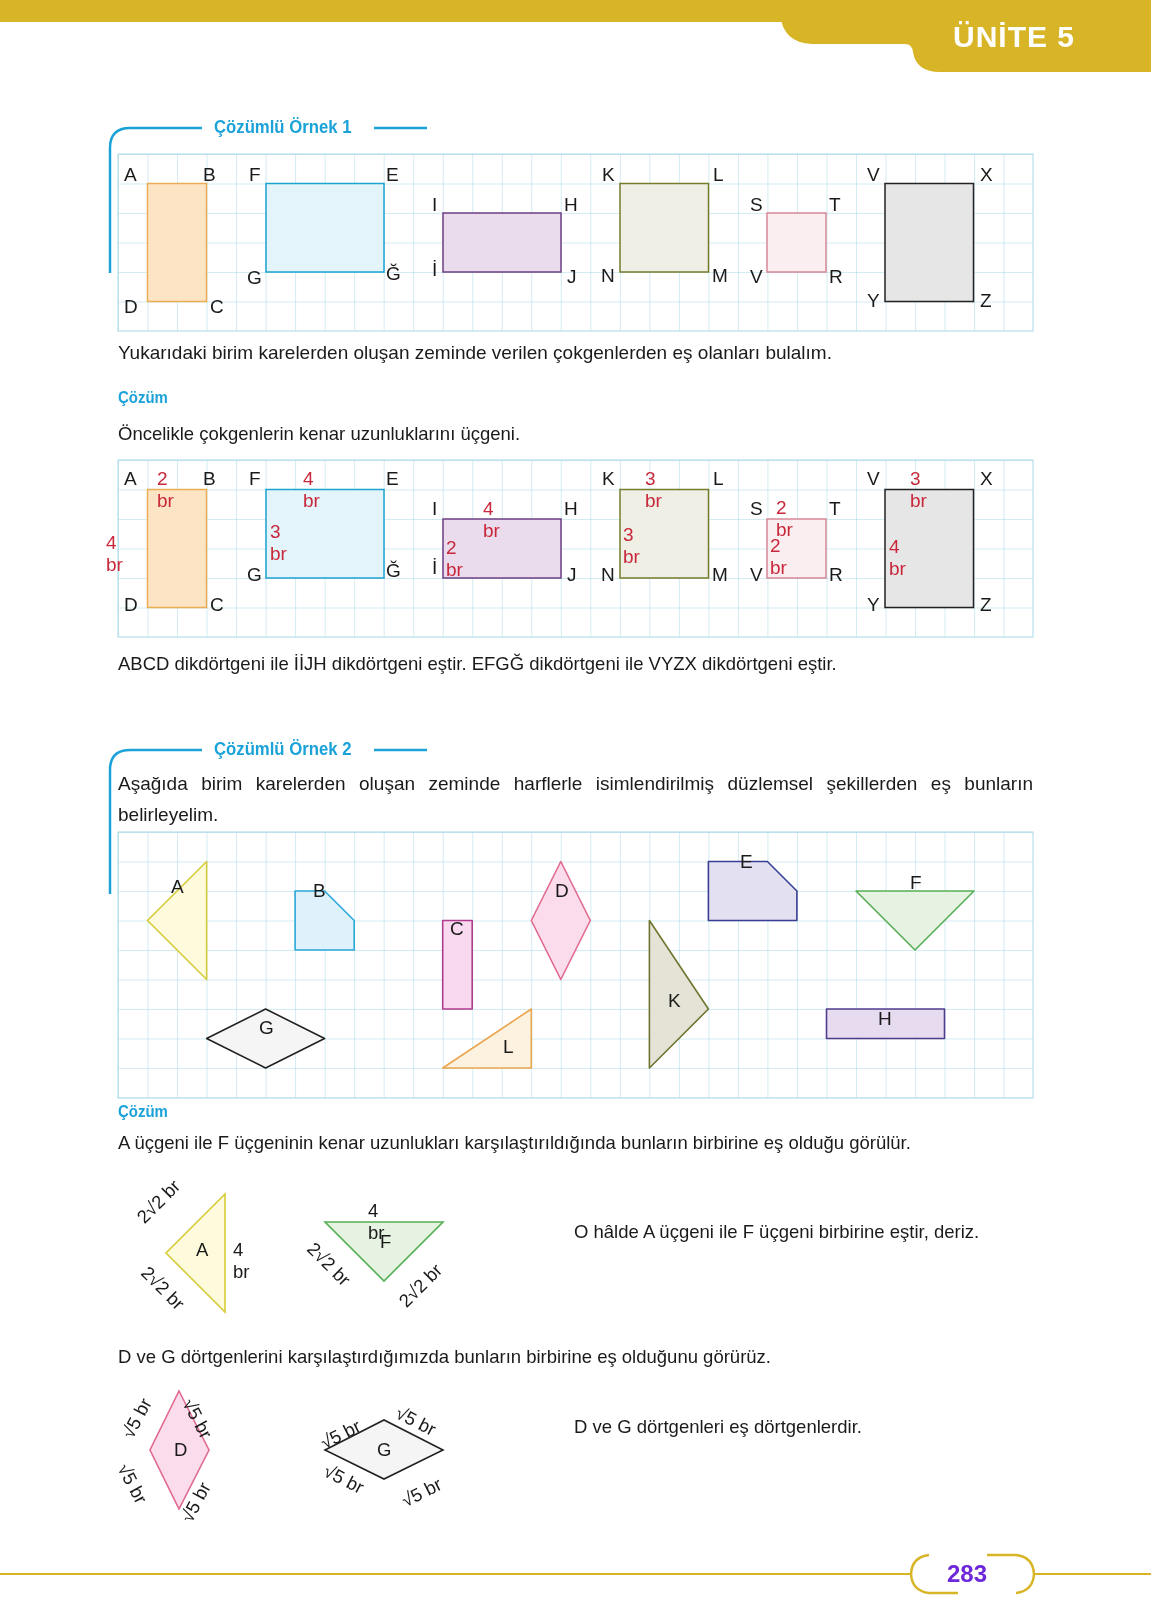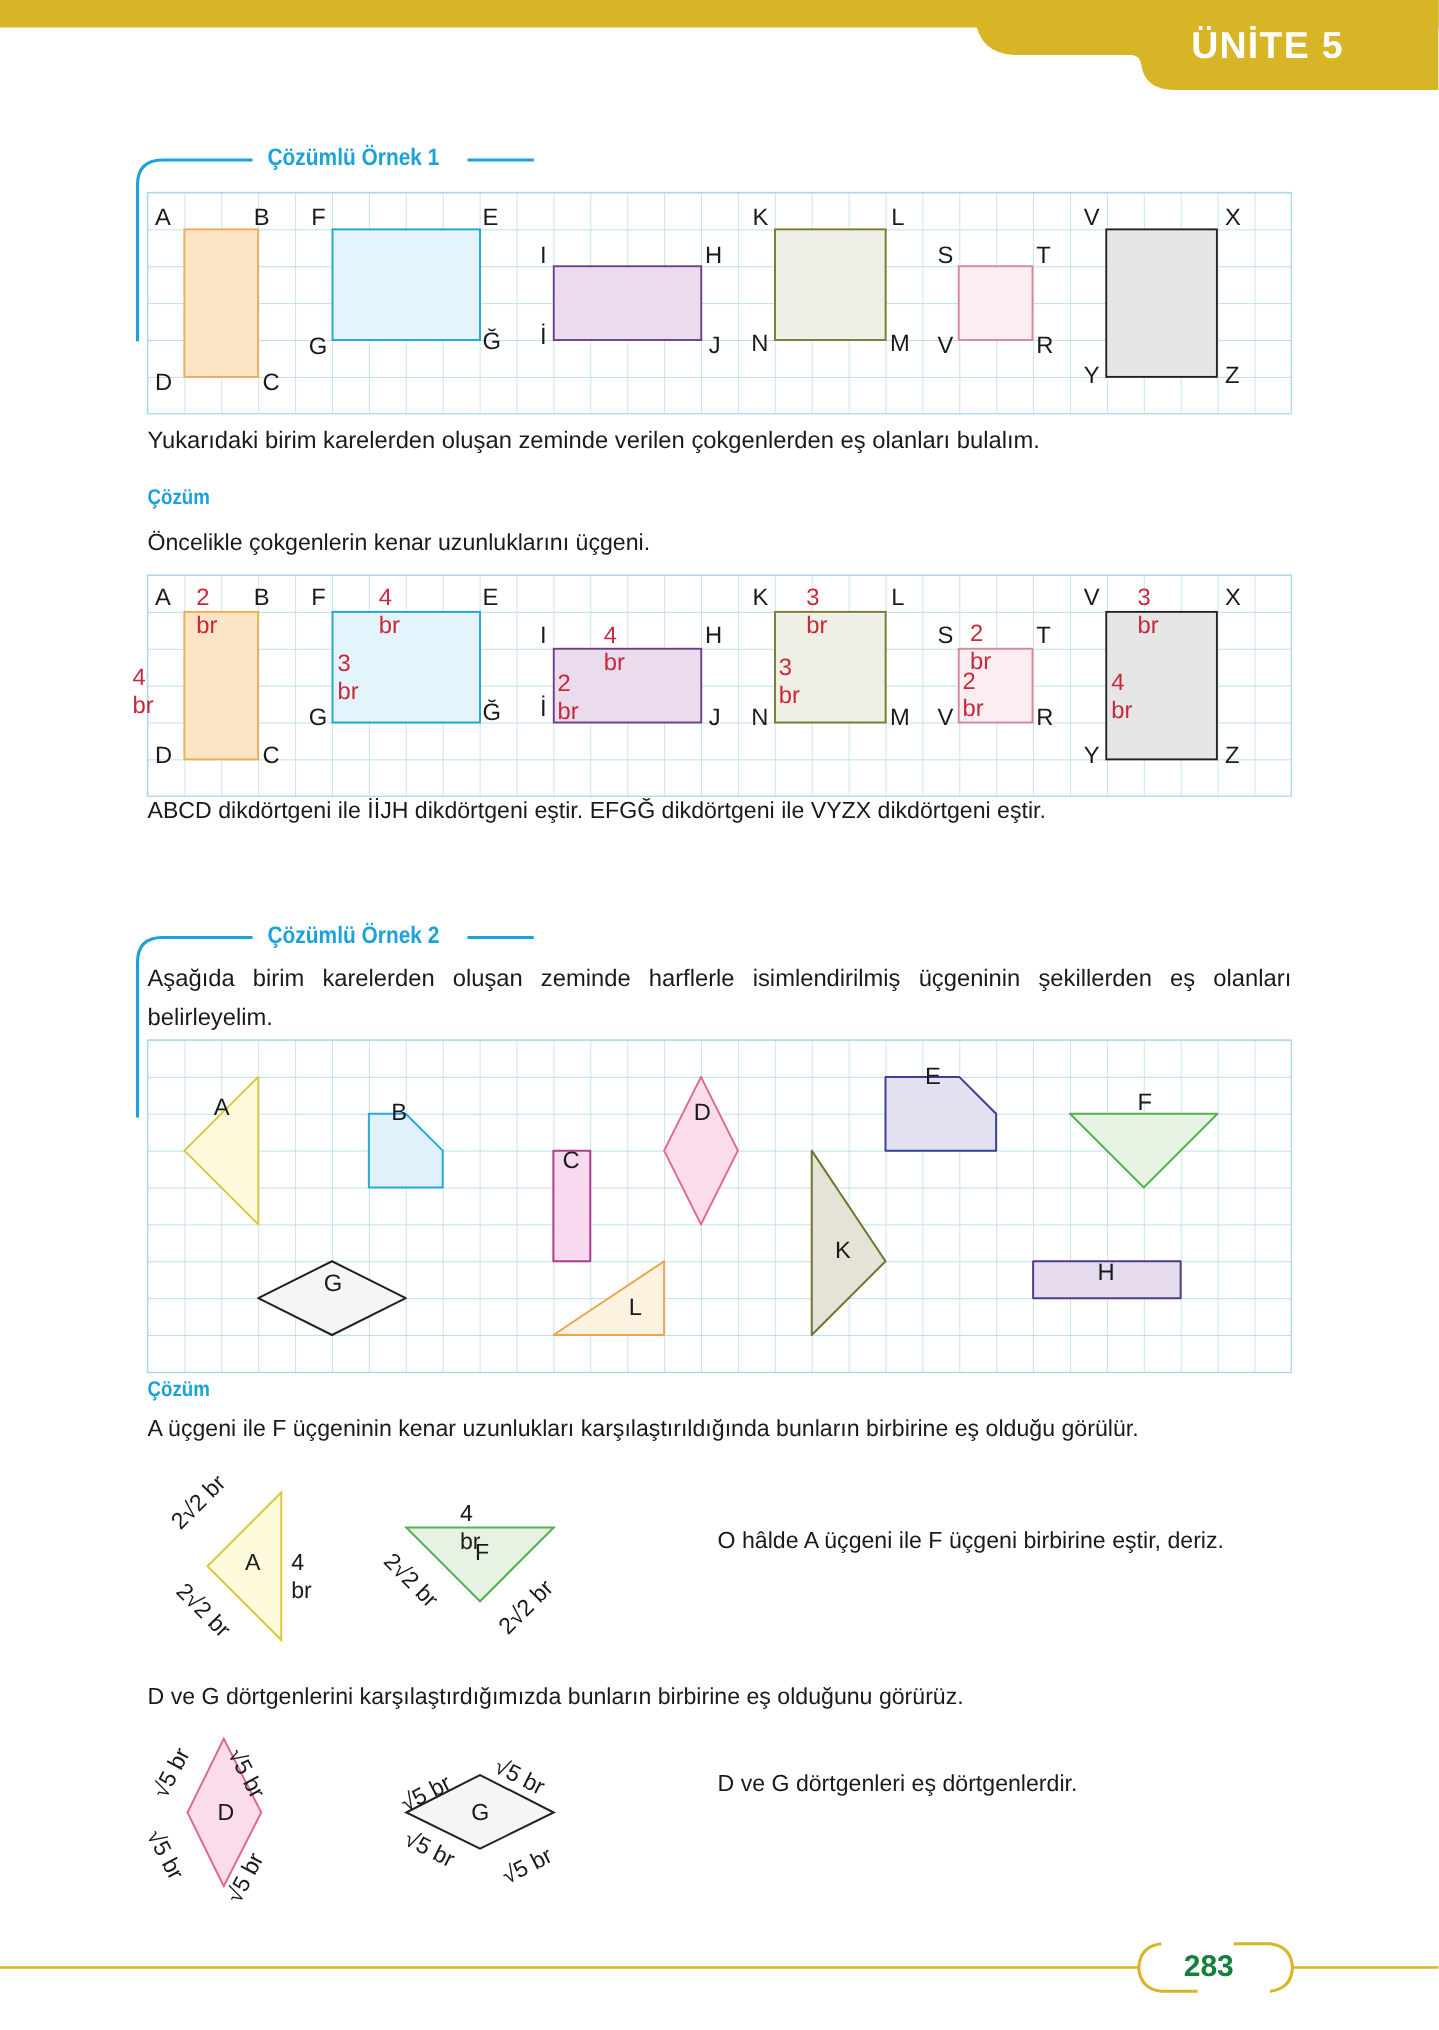--- a/index.html
+++ b/index.html
@@ -7,21 +7,21 @@
          font-family: "Liberation Sans", sans-serif; color: #1a1a1a; }
   .abs { position: absolute; }
   .topbar { left: 0; top: 0; width: 1151px; height: 22px; background: #d8b526; }
   .unit-tab { left: 0; top: 0; width: 1151px; height: 75px; }
   .unit-label { right: 76px; top: 20px; font-size: 30px; font-weight: bold; color: #ffffff; letter-spacing: 1px; }
   .ex-title { font-size: 19px; font-weight: bold; color: #1ba2d8; transform: scaleX(0.88); transform-origin: left center; white-space: nowrap; }
   .cozum { font-size: 17px; font-weight: bold; color: #1ba2d8; transform: scaleX(0.88); transform-origin: left center; }
   .body-text { font-size: 18.5px; color: #1a1a1a; white-space: nowrap; }
   .bold-text { font-size: 19px; font-weight: normal; color: #1a1a1a; }
   .justify { text-align: justify; text-align-last: left; line-height: 31px; width: 915px; }
-  .pagenum { font-size: 24px; font-weight: bold; color: #15803d; }
+  .pagenum { font-size: 24px; font-weight: bold; color: #6d28d9; }
 </style>
 </head>
 <body>
 
 <div class="abs topbar"></div>
 <svg class="abs unit-tab" viewBox="0 0 1151 75">
   <path d="M780 0 L780 14 Q783 43 812 44 L905 44 Q912 44 913 52 Q916 72 940 72 L1151 72 L1151 0 Z" fill="#d8b526"></path>
 </svg>
 <div class="abs unit-label">ÜNİTE 5</div>
 
@@ -131,28 +131,28 @@
   <span class="abs" style="left:483px;top:498px">4 br</span>
   <span class="abs" style="left:446px;top:537px">2 br</span>
   <span class="abs" style="left:645px;top:468px">3 br</span>
   <span class="abs" style="left:623px;top:524px">3 br</span>
   <span class="abs" style="left:776px;top:497px">2 br</span>
   <span class="abs" style="left:770px;top:535px">2 br</span>
   <span class="abs" style="left:910px;top:468px">3 br</span>
   <span class="abs" style="left:889px;top:536px">4 br</span>
 </div>
 
-<div class="abs body-text" style="left:118px;top:637px">ABCD dikdörtgeni ile İİJH dikdörtgeni eştir. EFGĞ dikdörtgeni ile VYZX dikdörtgeni eştir.</div>
+<div class="abs body-text" style="left:118px;top:653px">ABCD dikdörtgeni ile İİJH dikdörtgeni eştir. EFGĞ dikdörtgeni ile VYZX dikdörtgeni eştir.</div>
 
 <svg class="abs" style="left:104px;top:738px" width="330" height="160">
   <path d="M6 156 L6 32 Q6 12 26 12 L98 12" fill="none" stroke="#1ba2d8" stroke-width="2.5"></path>
   <line x1="270" y1="12" x2="323" y2="12" stroke="#1ba2d8" stroke-width="2.5"></line>
 </svg>
 <div class="abs ex-title" style="left:214px;top:738px">Çözümlü Örnek 2</div>
-<div class="abs bold-text justify" style="left:118px;top:768px">Aşağıda birim karelerden oluşan zeminde harflerle isimlendirilmiş üçgeninin şekillerden eş olanları belirleyelim.</div>
+<div class="abs bold-text justify" style="left:118px;top:768px">Aşağıda birim karelerden oluşan zeminde harflerle isimlendirilmiş düzlemsel şekillerden eş bunların belirleyelim.</div>
 
 <svg class="abs" style="left:110px;top:824px" width="935" height="282">
   <defs>
     <pattern id="g2" x="8" y="8" width="29.52" height="29.5" patternUnits="userSpaceOnUse">
       <path d="M29.52 0 L0 0 L0 29.5" fill="none" stroke="#a8d8e6" stroke-width="1"></path>
     </pattern>
   </defs>
   <rect x="8" y="8" width="915" height="266" fill="url(#g2)" stroke="#a8d8e6" stroke-width="1"></rect>
   <g transform="translate(8,8)" stroke-width="1.6" stroke-linejoin="round">
 

